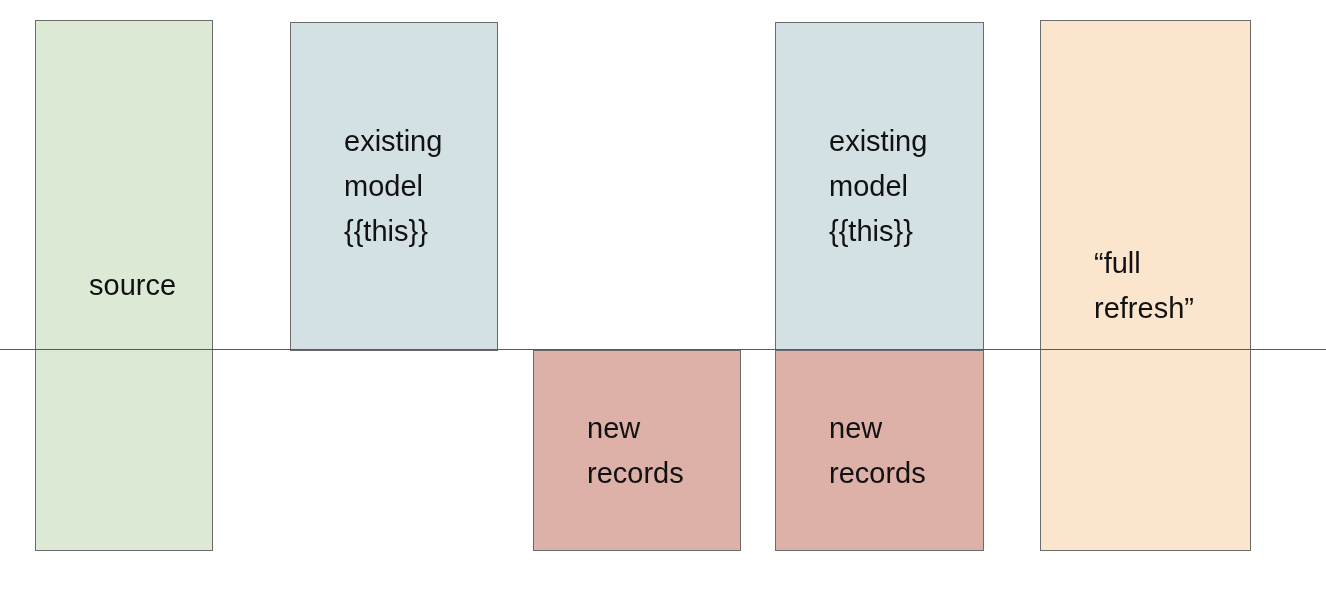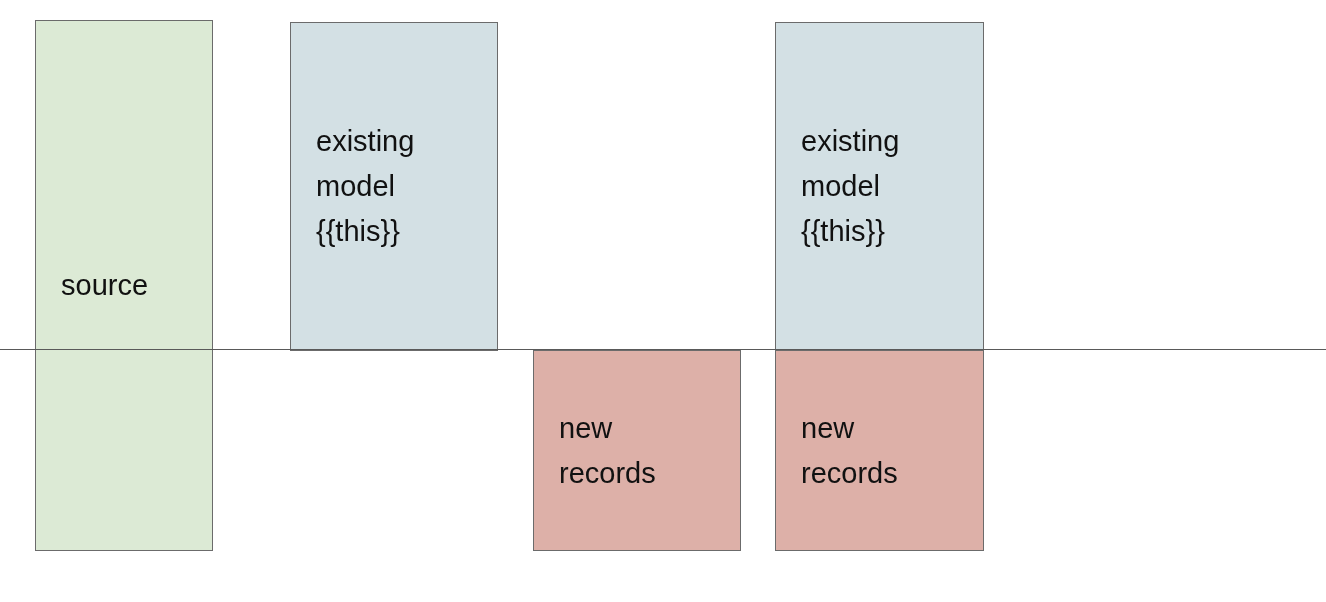--- a/index.html
+++ b/index.html
@@ -15,20 +15,21 @@
     font-family: "Liberation Sans", sans-serif;
     overflow: hidden;
   }
   .block {
     position: absolute;
     box-sizing: border-box;
     border: 1px solid var(--block-border, #6b6b6b);
     display: flex;
     align-items: center;
     z-index: 1;
+    padding-left: 28px;
   }
   .block .label {
     padding-left: 25px;
     padding-right: 8px;
     font-size: 29px;
     line-height: 1.55;
     color: var(--text-color, #111111);
     white-space: pre-line;
   }
   .b-source {
@@ -89,16 +90,20 @@
     <div class="label">existing
 model
 {{this}}</div>
   </div>
 
   <div class="block b-records-right">
     <div class="label">new
 records</div>
   </div>
 
+  <div class="block b-refresh">
+    <div class="label">“full
+refresh”</div>
+  </div>
 
   <div class="timeline"></div>
 
 </div>
 
 </body></html>

